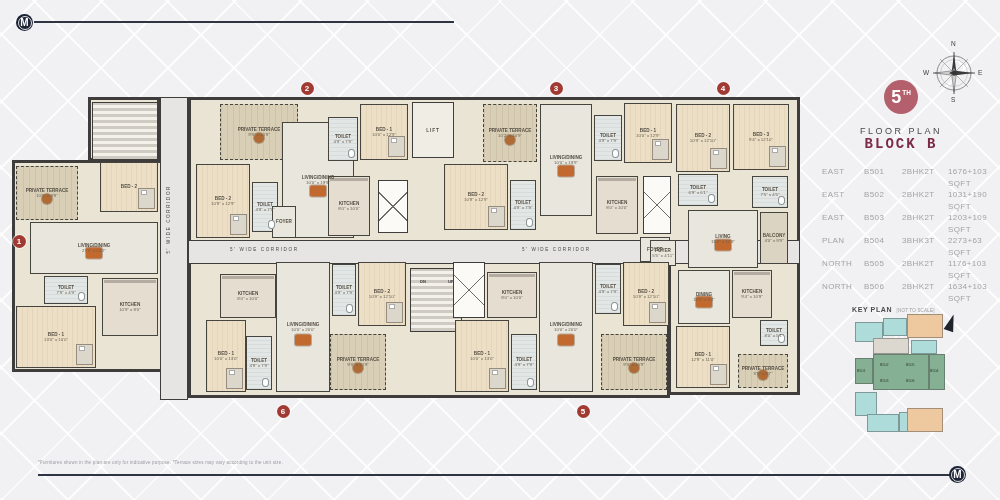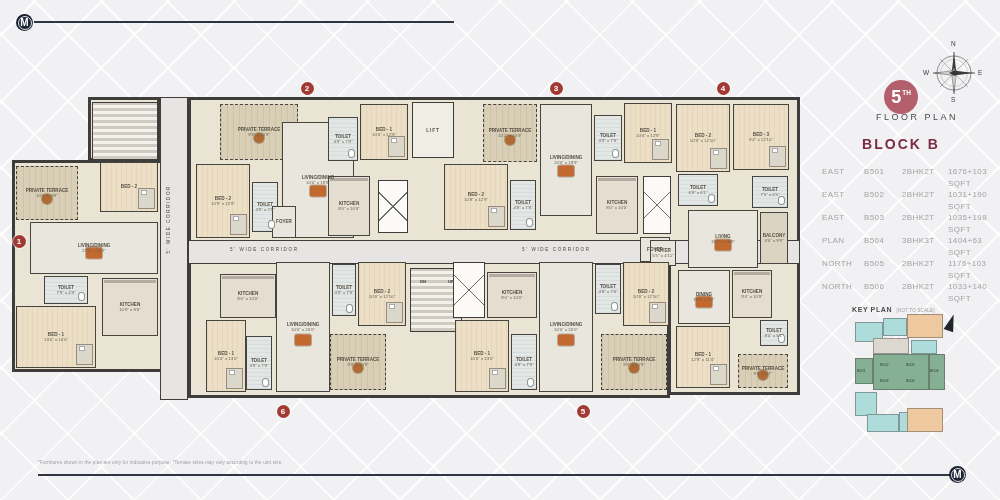--- a/index.html
+++ b/index.html
@@ -363,48 +363,48 @@
     <span class="compass-letter" style="left:26px;top:-4px;">N</span>
     <span class="compass-letter" style="left:53px;top:25px;">E</span>
     <span class="compass-letter" style="left:26px;top:52px;">S</span>
     <span class="compass-letter" style="left:-2px;top:25px;">W</span>
   </div>
 
   <div class="abs floor-badge" style="left:884px;top:80px;">
     <span class="num">5</span>
     <span class="ord">TH</span>
   </div>
-  <div class="abs floor-caption" style="left:856px;top:112px;width:90px;margin-left:16px;">FLOOR PLAN</div>
-  <div class="abs block-title" style="left:846px;top:136px;width:110px;">BLOCK B</div>
+  <div class="abs floor-caption" style="left:856px;top:126px;width:90px;">FLOOR PLAN</div>
+  <div class="abs block-title" style="left:846px;top:136px;width:110px;font-family:Liberation Mono, monospace;">BLOCK B</div>
 
   <div class="abs units-table" style="left:822px;top:166px;width:172px;">
       <span>EAST</span>
       <span>B501</span>
       <span>2BHK2T</span>
       <span>1676+103 SQFT</span>
       <span>EAST</span>
       <span>B502</span>
       <span>2BHK2T</span>
       <span>1031+190 SQFT</span>
       <span>EAST</span>
       <span>B503</span>
       <span>2BHK2T</span>
-      <span>1035+198 SQFT</span>
+      <span>1203+109 SQFT</span>
       <span>PLAN</span>
       <span>B504</span>
       <span>3BHK3T</span>
-      <span>1404+63 SQFT</span>
+      <span>2273+63 SQFT</span>
       <span>NORTH</span>
       <span>B505</span>
       <span>2BHK2T</span>
       <span>1176+103 SQFT</span>
       <span>NORTH</span>
       <span>B506</span>
       <span>2BHK2T</span>
-      <span>1033+140 SQFT</span>
+      <span>1634+103 SQFT</span>
     </div>
 
   <div class="abs" style="left:852px;top:298px;width:140px;">
     <span class="kp-title">KEY PLAN</span>
     <span class="kp-sub">[NOT TO SCALE]</span>
   </div>
   <div class="abs kp-map" style="left:853px;top:312px;width:92px;height:124px;">
       <div class="kp-b kc-cyan" style="left: 2px; top: 10px; width: 28px; height: 20px;"></div>
       <div class="kp-b kc-cyan" style="left: 30px; top: 6px; width: 24px; height: 18px;"></div>
       <div class="kp-b kc-orange" style="left: 54px; top: 2px; width: 36px; height: 24px;"></div>

